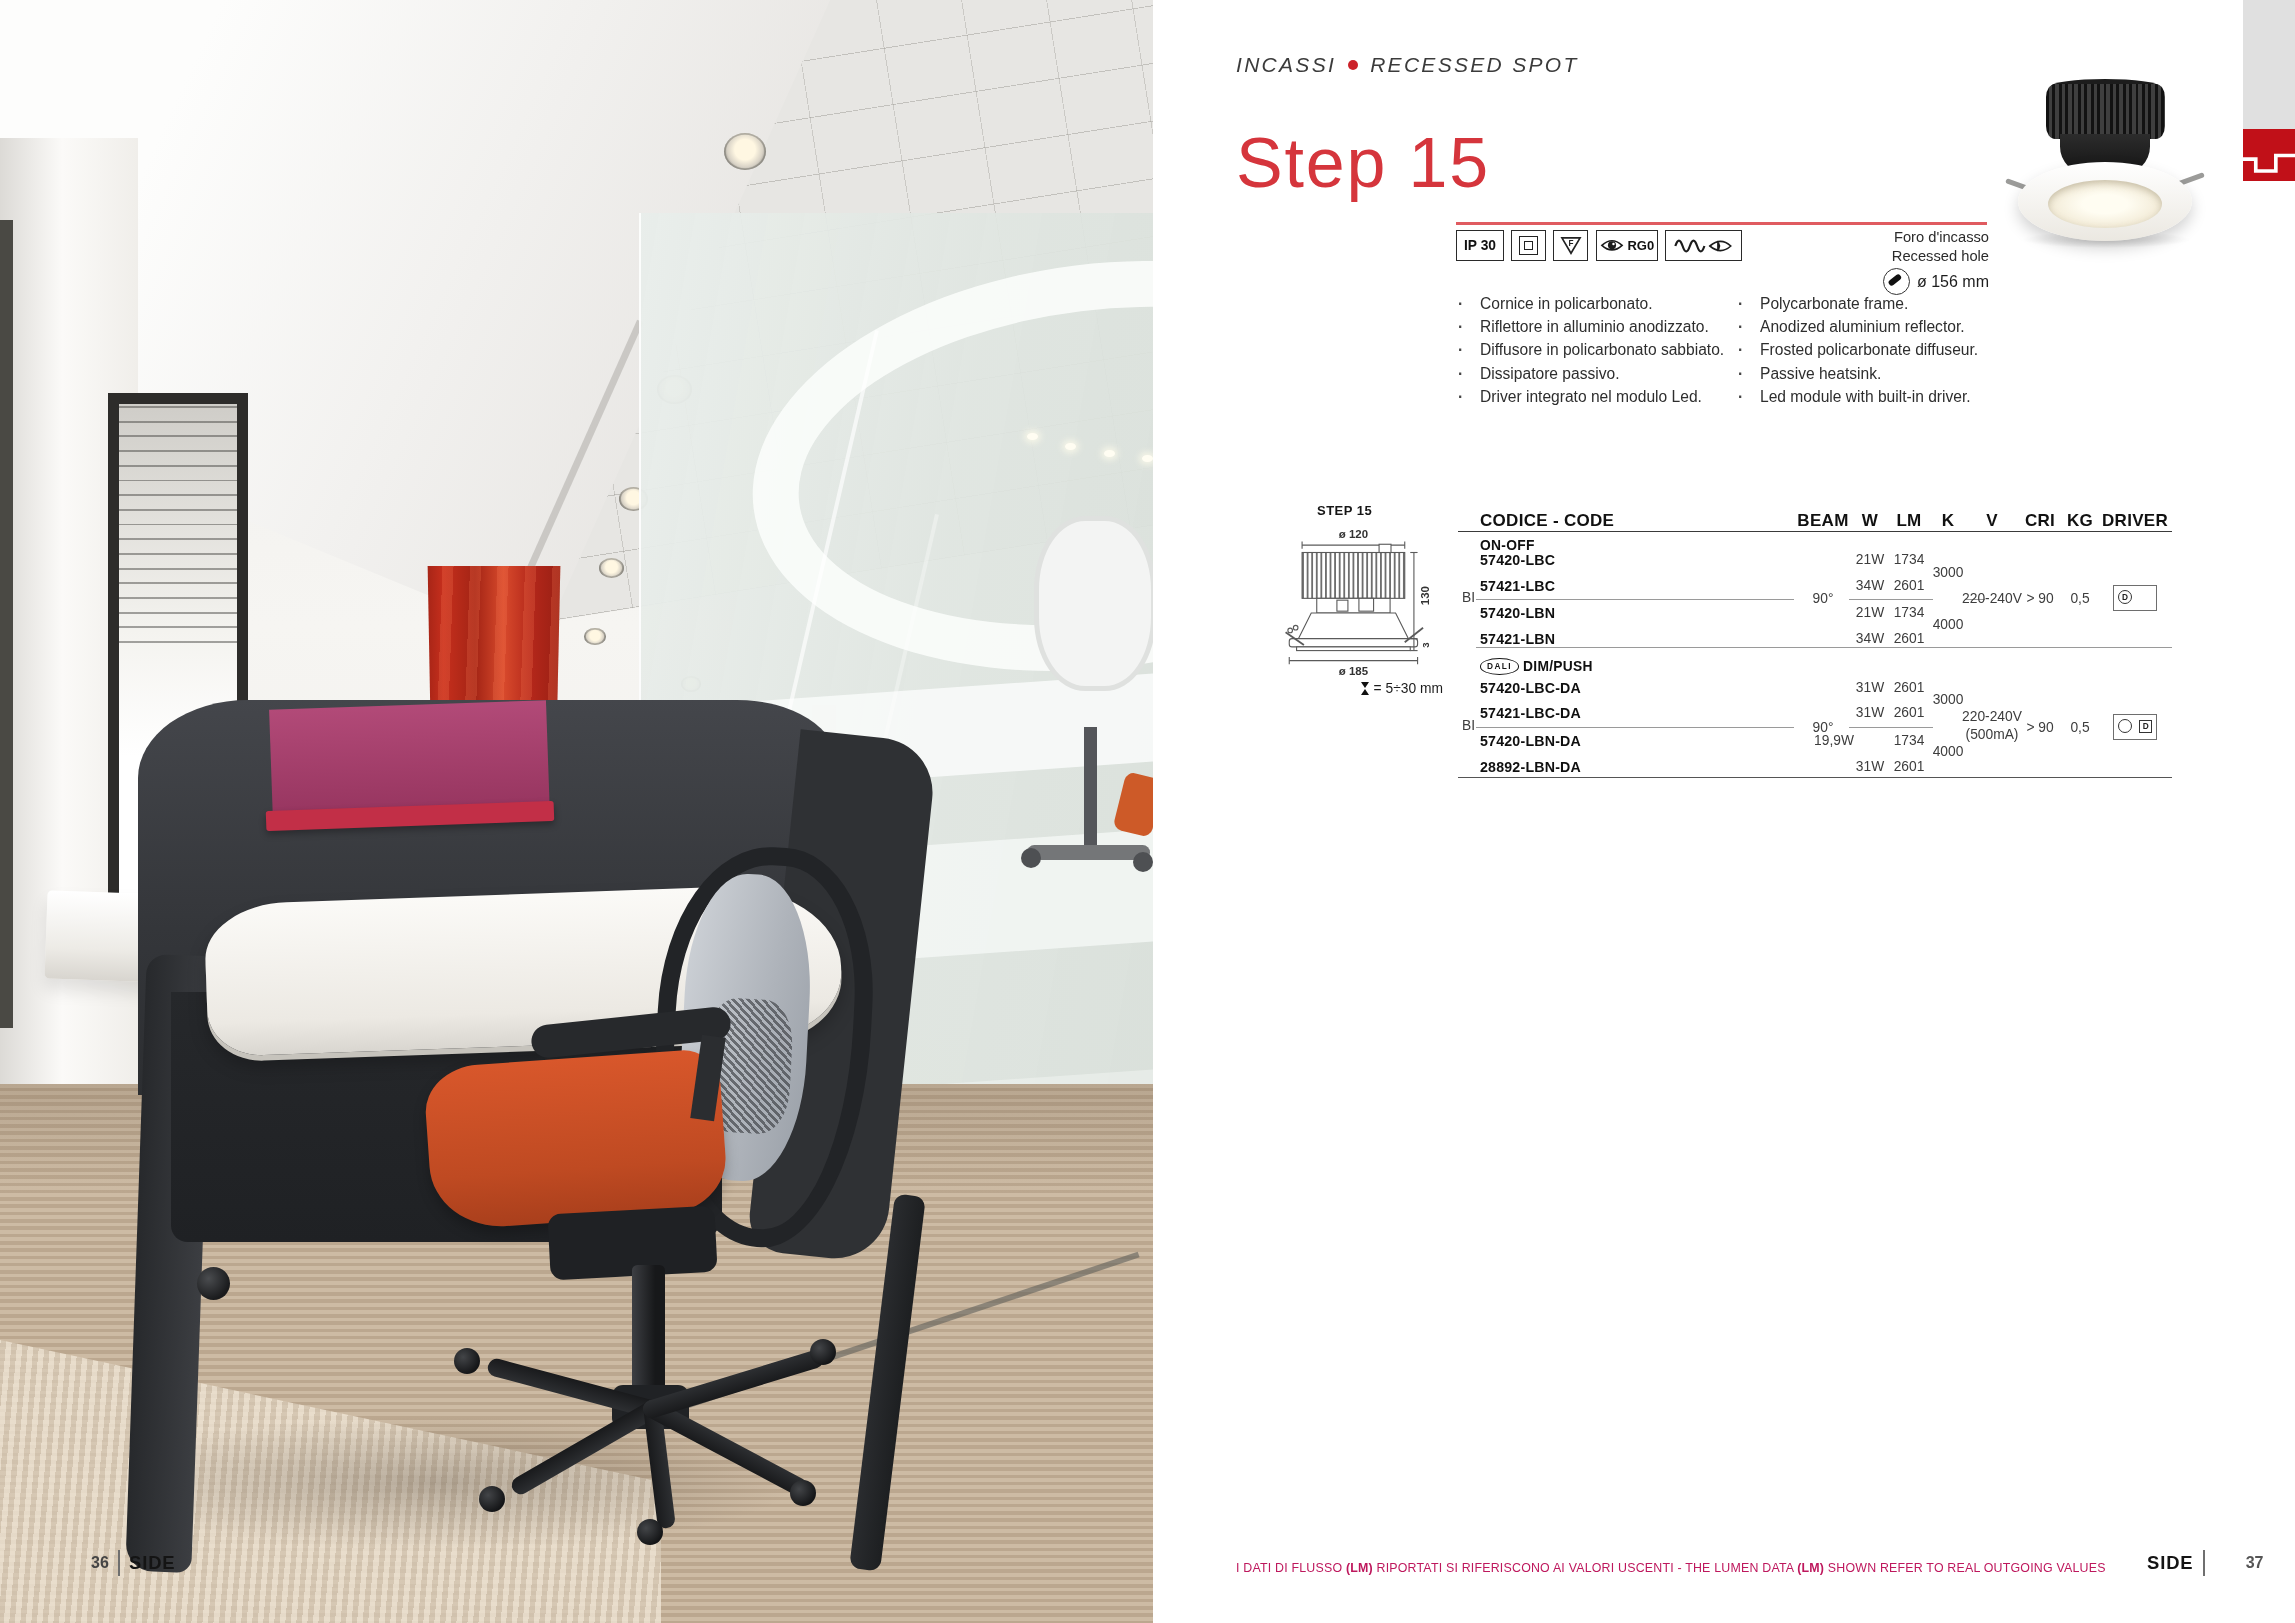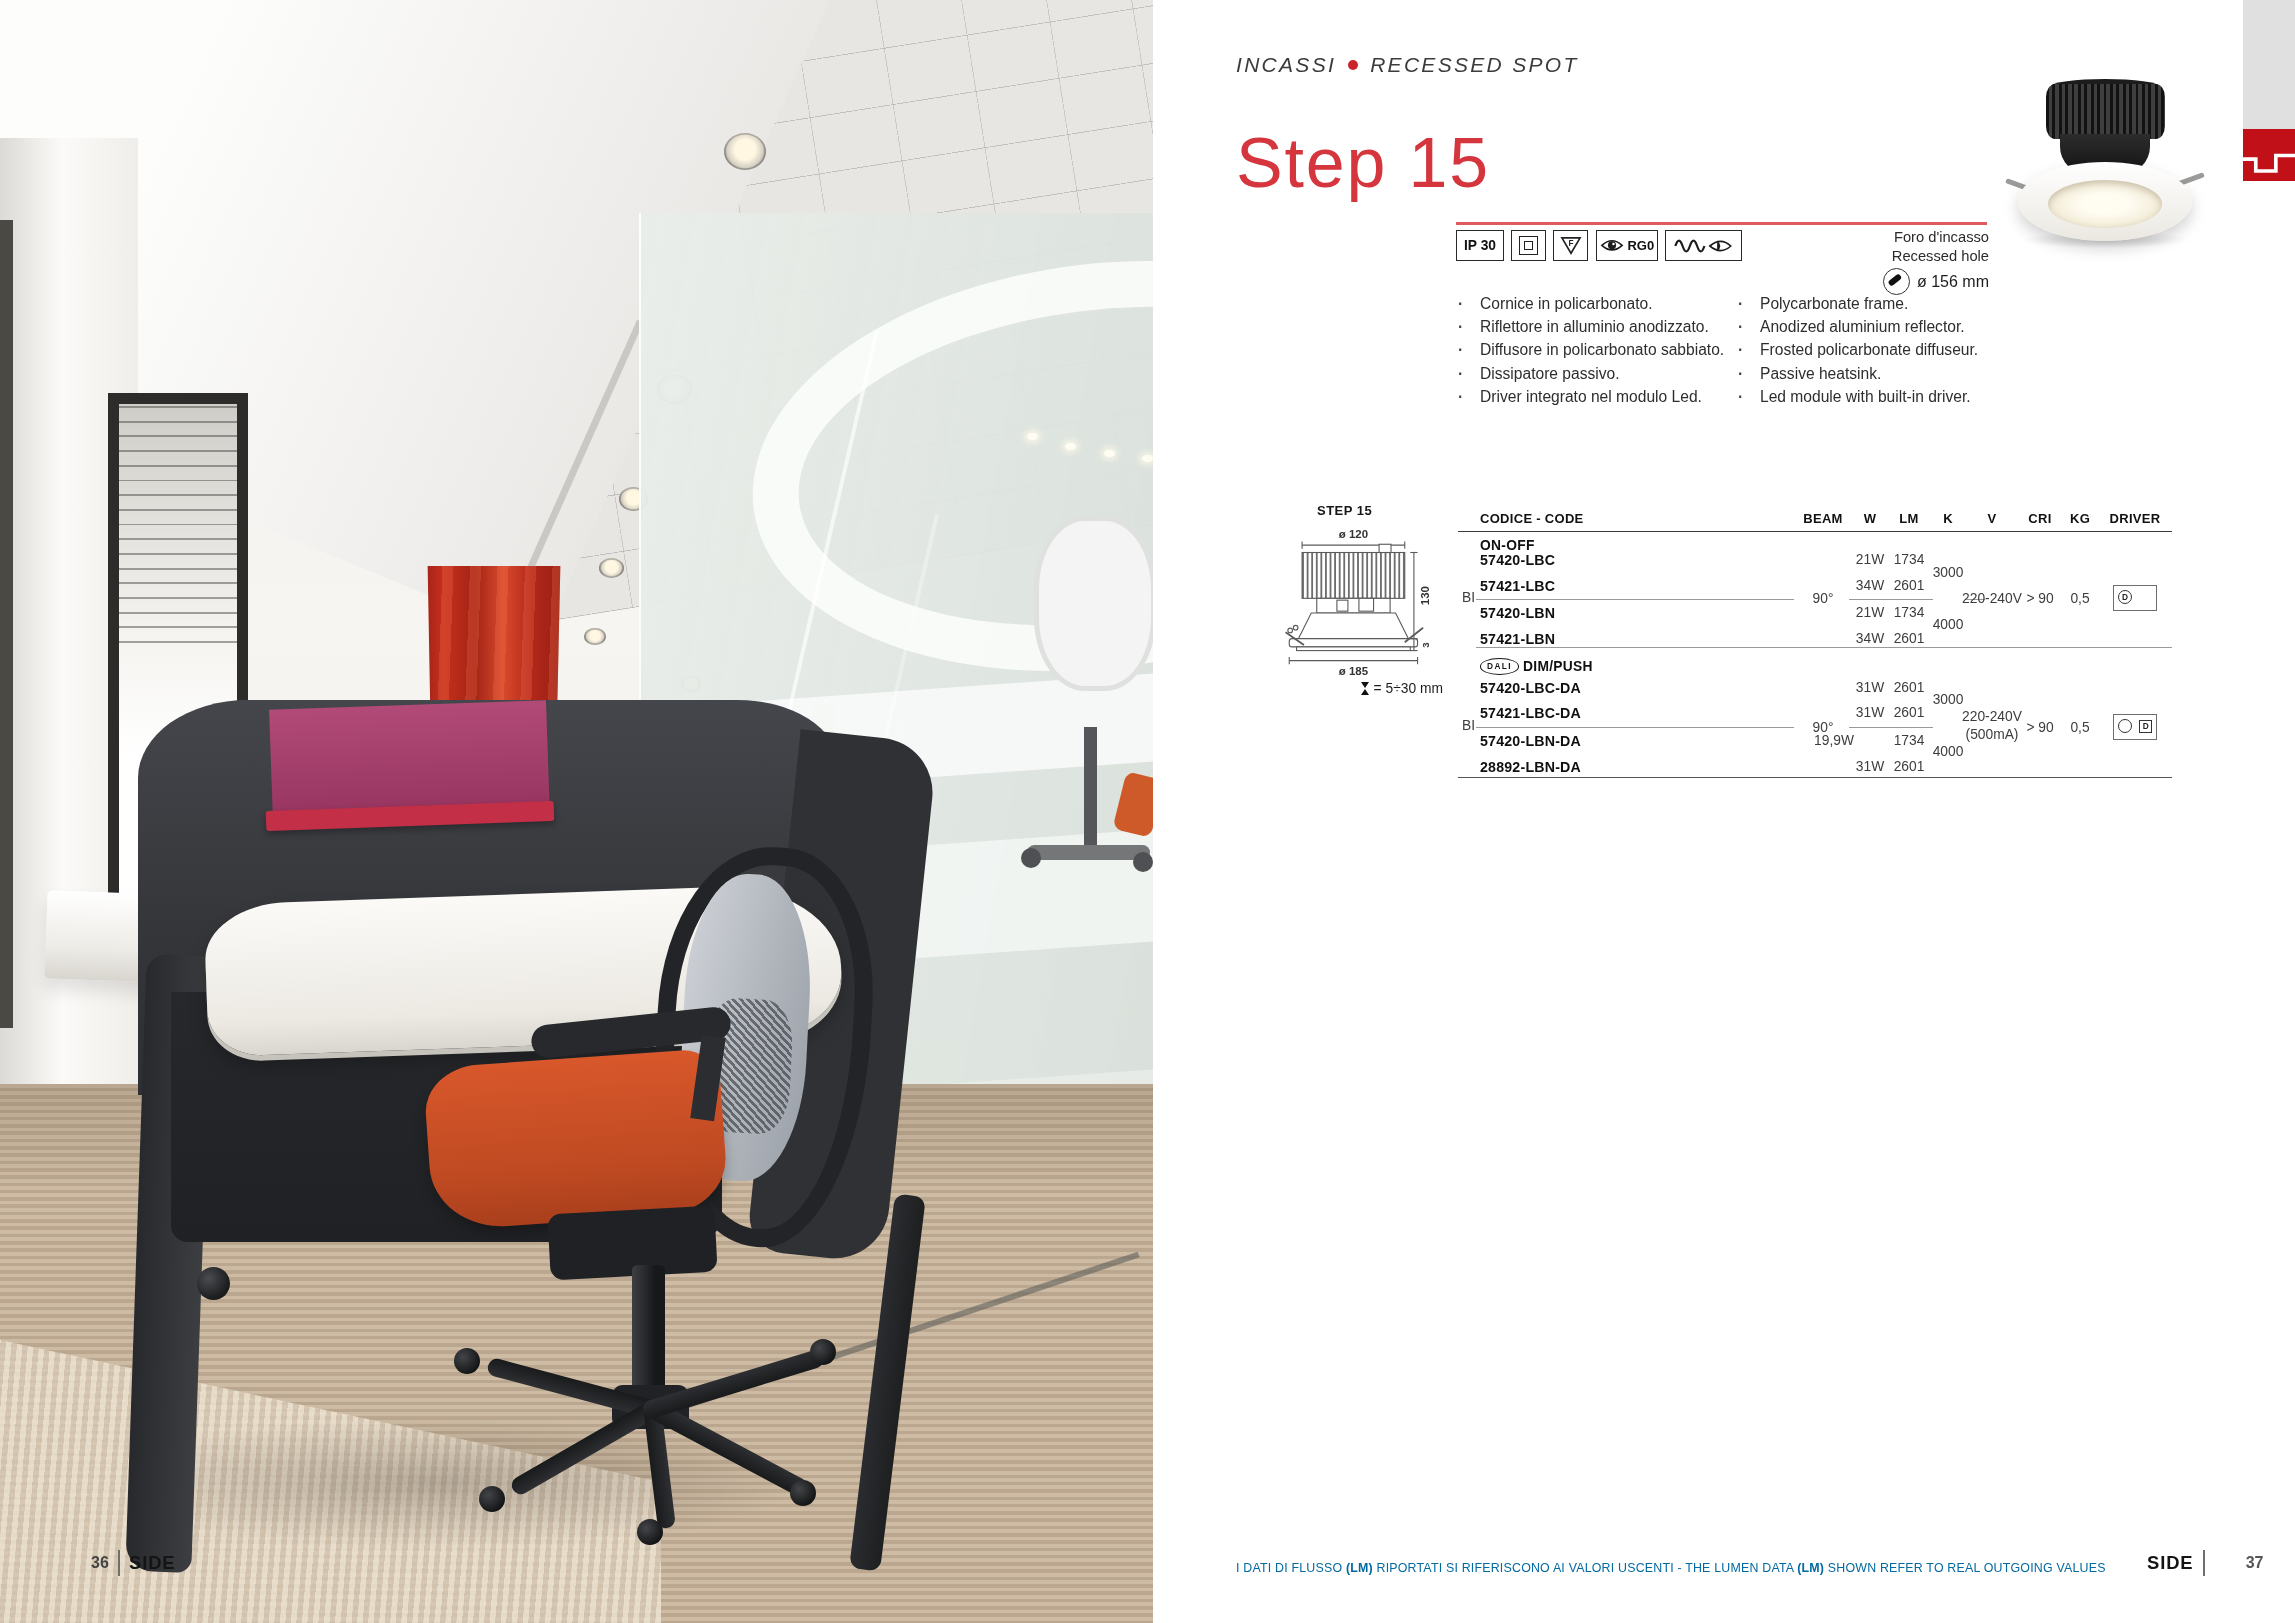--- a/index.html
+++ b/index.html
@@ -81,32 +81,32 @@
   .hole-bar{position:absolute;left:4.6px;top:8.3px;width:13.8px;height:6.4px;background:#111;border-radius:2.8px;transform:rotate(-38deg);}
   .feat{position:absolute;top:292px;font-size:15.6px;color:#2e2e2e;}
   .feat .row{display:flex;gap:0;height:23.4px;align-items:center;}
   .feat .dot{width:22px;font-weight:bold;color:#444;}
   .dgm-title{position:absolute;left:164px;top:503px;font-weight:bold;font-size:13px;letter-spacing:0.5px;color:#161616;}
   .adjust{position:absolute;left:208px;top:681px;display:flex;align-items:center;gap:4.6px;font-size:13.8px;color:#1c1c1c;}
   .tristack{display:flex;flex-direction:column;align-items:center;gap:0.9px;}
   .tri-dn{width:0;height:0;border-left:4.6px solid transparent;border-right:4.6px solid transparent;border-top:6.4px solid #111;}
   .tri-up{width:0;height:0;border-left:4.6px solid transparent;border-right:4.6px solid transparent;border-bottom:6.4px solid #111;}
   
-  .th{position:absolute;font-weight:bold;font-size:13px;color:#111;letter-spacing:0.3px;}
+  .th{position:absolute;font-weight:bold;font-size:17px;color:#111;letter-spacing:0.3px;}
   .cx{transform:translateX(-50%);}
   .trule{position:absolute;height:1.4px;background:#3a3a3a;}
   .trule-light{position:absolute;height:0.9px;background:#9a9a9a;}
   .tsec{position:absolute;font-weight:bold;font-size:13.8px;color:#101010;letter-spacing:0.3px;}
   .tcode{position:absolute;font-weight:bold;font-size:14.2px;color:#101010;letter-spacing:0.2px;}
   .tval{position:absolute;font-size:13.8px;color:#3d3d3d;}
   .dali{display:inline-flex;align-items:center;justify-content:center;width:39px;height:16.5px;border:1.8px solid #161616;border-radius:50%;font-size:8.3px;font-weight:bold;letter-spacing:1.4px;color:#161616;box-sizing:border-box;}
   .drv{position:absolute;width:44px;height:26px;border:1.8px solid #6e6e6e;box-sizing:border-box;background:#fff;}
   .drv-circ{position:absolute;left:3.7px;top:3.7px;width:14.7px;height:14.7px;border:1.5px solid #333;border-radius:50%;display:flex;align-items:center;justify-content:center;font-size:8.3px;font-weight:bold;color:#222;box-sizing:border-box;}
   .drv-sq{position:absolute;right:3.7px;top:4.6px;width:13px;height:13px;border:1.5px solid #333;display:flex;align-items:center;justify-content:center;font-size:8.3px;font-weight:bold;color:#222;box-sizing:border-box;}
-  .foot{position:absolute;left:83px;top:1561px;font-size:12.4px;color:#0369a1;letter-spacing:0.2px;text-align:center;}
+  .foot{position:absolute;left:83px;top:1561px;font-size:12.4px;color:#be185d;letter-spacing:0.2px;text-align:center;}
   .foot b{font-weight:bold;}
   .logo-gray{position:absolute;left:1090px;top:0;width:52px;height:129px;background:#e0e0e0;}
   .logo-red{position:absolute;left:1090px;top:129px;width:52px;height:52px;background:#c11018;}
   
   .pp-shadow{position:absolute;left:868px;top:231px;width:170px;height:16.5px;background:radial-gradient(ellipse,rgba(0,0,0,.16),transparent 70%);}
   .pp-heatcap{position:absolute;left:898px;top:79px;width:108px;height:14.7px;background:#1c1c1c;border-radius:50%;}
   .pp-heatsink{position:absolute;left:893px;top:84px;width:119px;height:55px;background:repeating-linear-gradient(90deg,#121212 0 2.8px,#3f3f3f 2.8px 6.4px);border-radius:9.2px/13px;}
   .pp-neck{position:absolute;left:907px;top:134px;width:90px;height:40px;background:linear-gradient(#2c2c2c,#141414);border-radius:0 0 27.5px 27.5px;}
   .pp-ring{position:absolute;left:865px;top:162px;width:174px;height:79px;background:linear-gradient(#ffffff,#ebe8e1);border-radius:50%;box-shadow:0 7.3px 14.7px rgba(0,0,0,.18);}
   .pp-diff{position:absolute;left:895px;top:180px;width:114px;height:48px;background:radial-gradient(#fffdf2 28%,#f4edda 65%,#e9e1ca);border-radius:50%;box-shadow:inset 0 2.8px 7.3px rgba(120,110,80,.35);}

